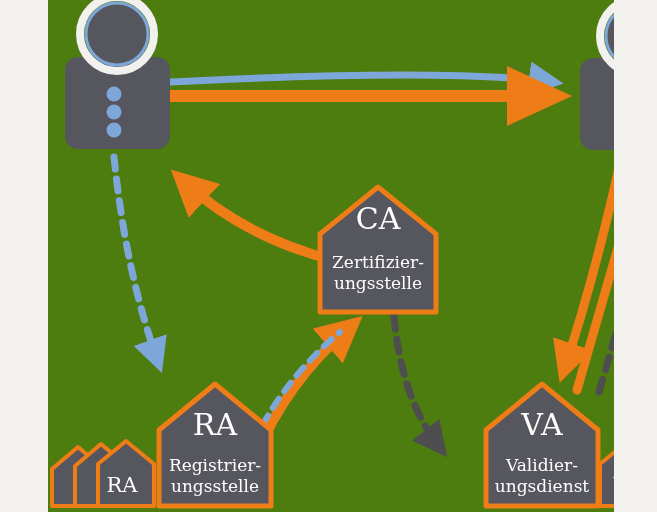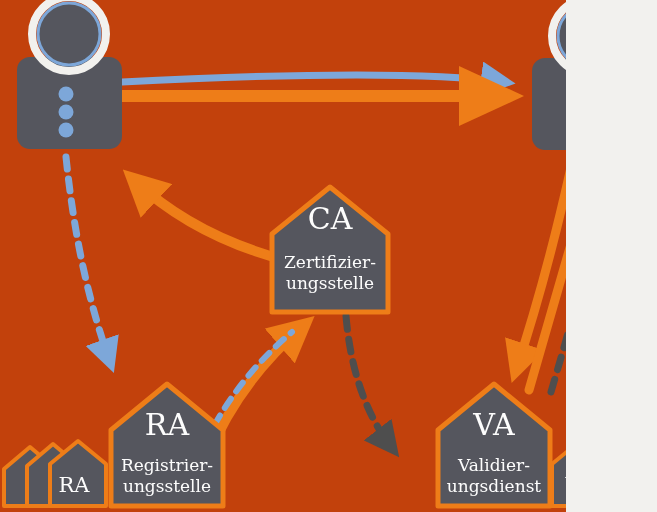--- a/index.html
+++ b/index.html
@@ -1,16 +1,16 @@
 <!DOCTYPE html>
 <html><head>
 <meta charset="utf-8">
 <style>
   html,body{margin:0;padding:0;background:#f2f1ee;font-family:"DejaVu Serif","Liberation Serif",serif;}
-  .stage{position:relative;width:566px;height:512px;background:#c2410c;overflow:hidden;}
+  .stage{position:relative;width:566px;height:512px;background:#4d7c0f;overflow:hidden;margin-left:48px;}
   svg{display:block;}
   .dark{fill:#55565e;}
   .house{fill:#55565e;stroke:#ee7d18;stroke-width:5;stroke-linejoin:round;}
   .house-sm{fill:#55565e;stroke:#ee7d18;stroke-width:4;stroke-linejoin:round;}
   .gap-ring{fill:none;stroke:#f2f1ee;stroke-width:8;}
   .head{fill:#55565e;stroke:#7da7d9;stroke-width:3;}
   .btn-dot{fill:#7da7d9;}
   .tie{fill:#7da7d9;}
   .arr-o{fill:none;stroke:#ee7d18;stroke-linecap:round;}
   .arr-b{fill:none;stroke:#7da7d9;stroke-linecap:round;}

